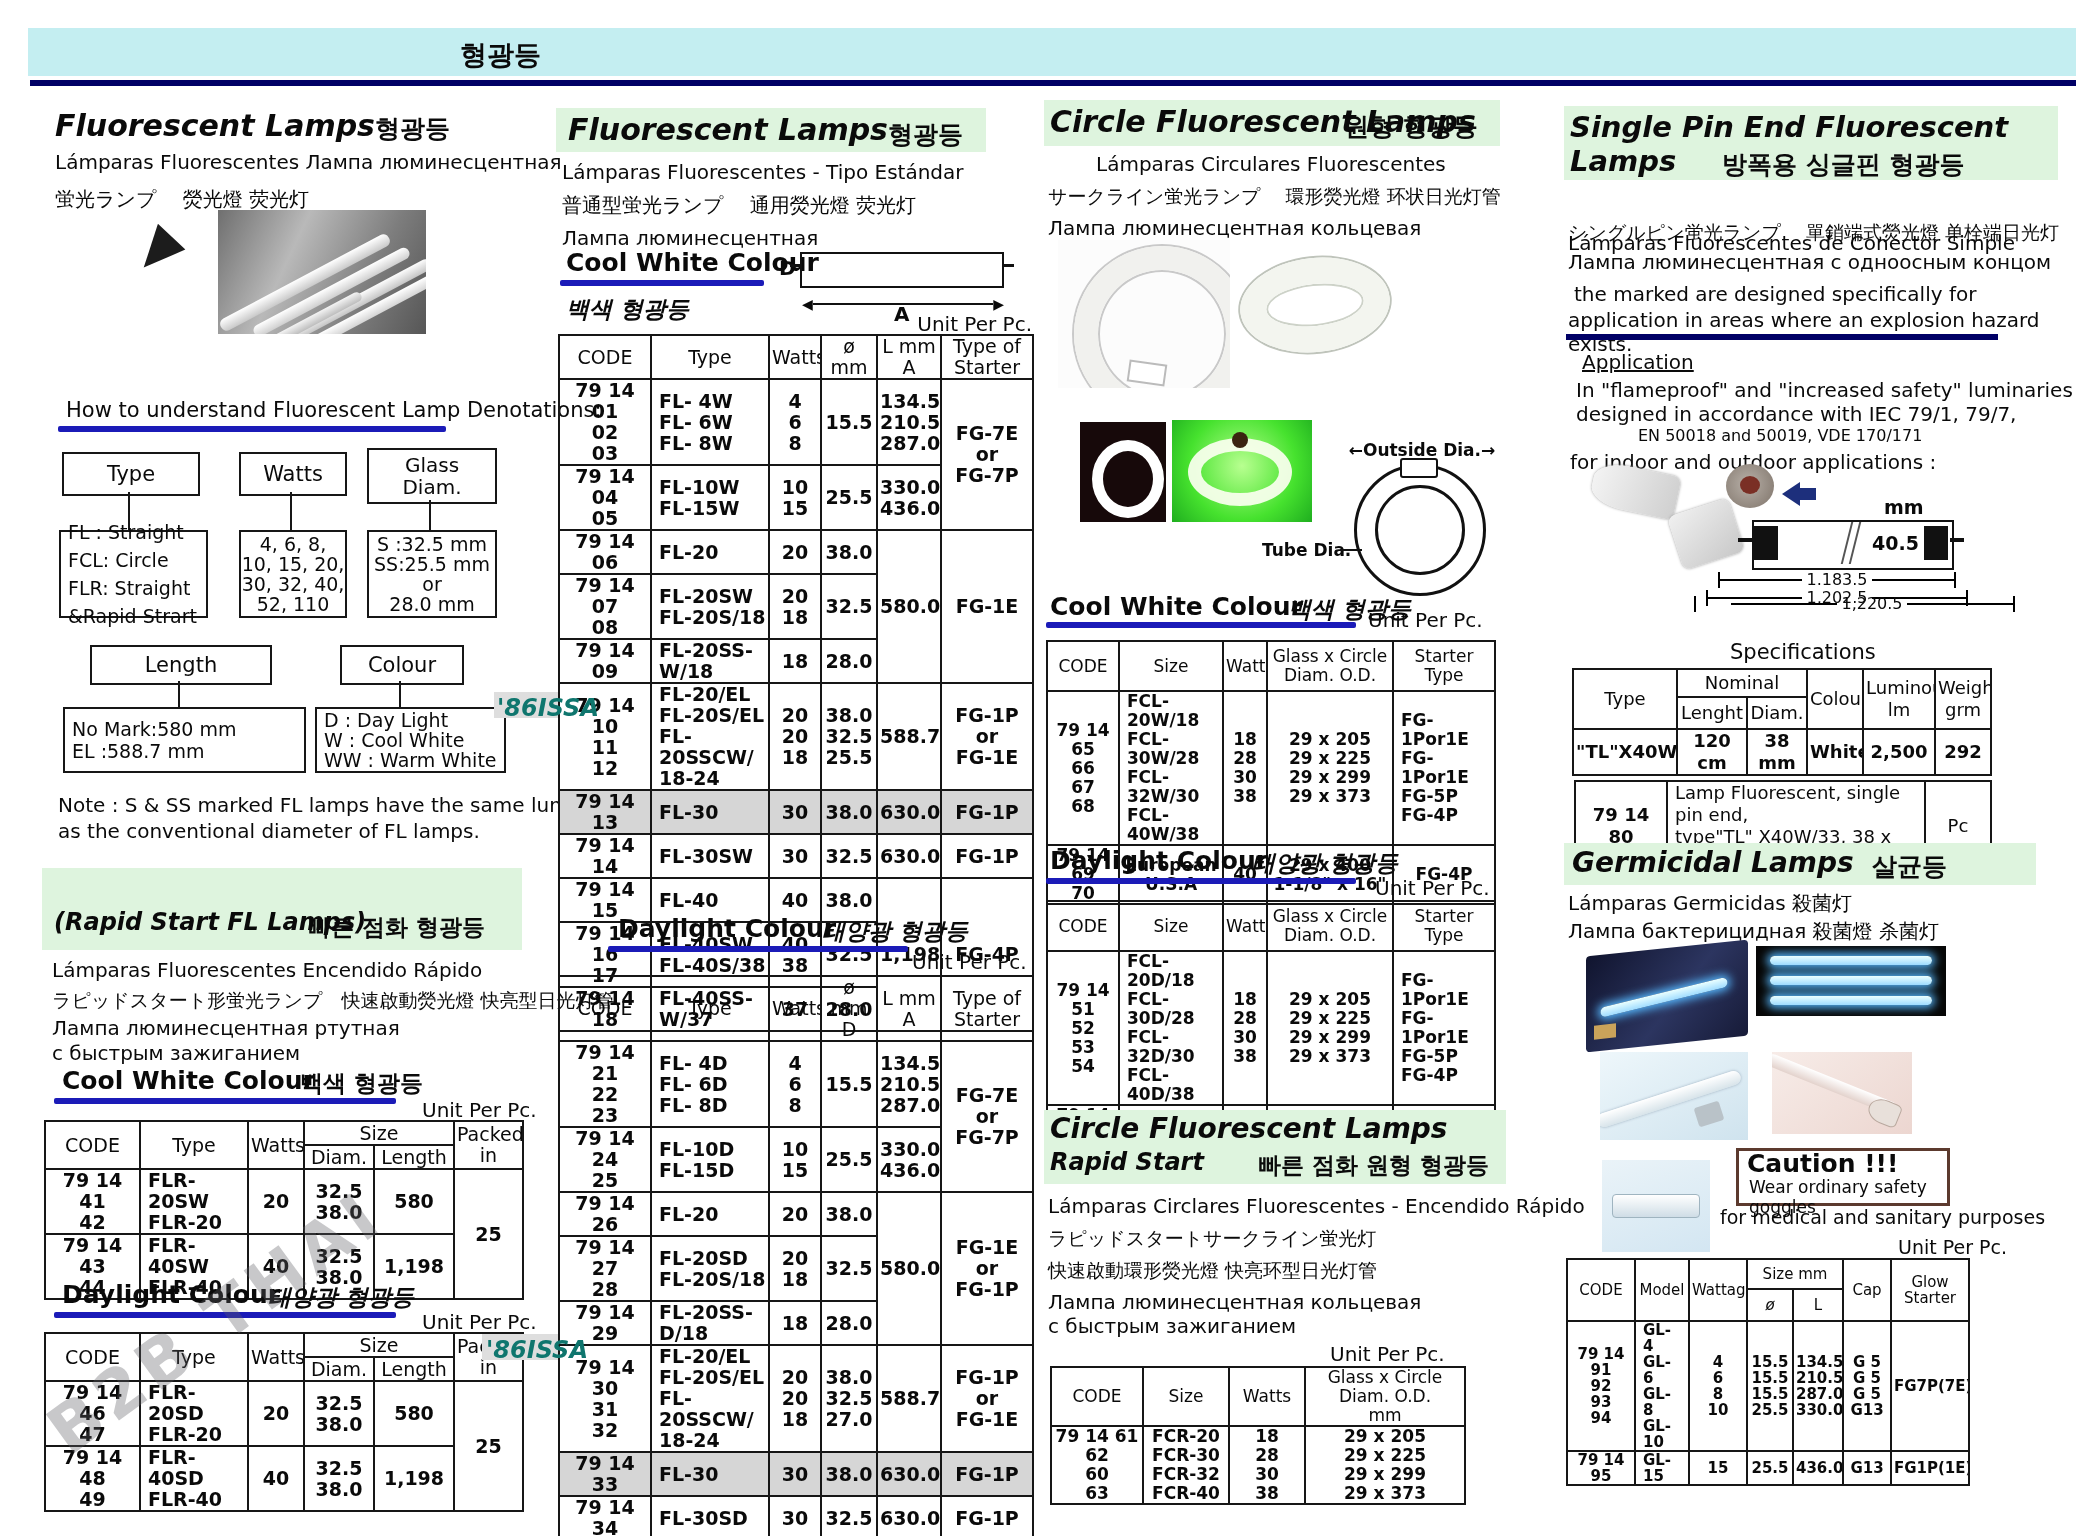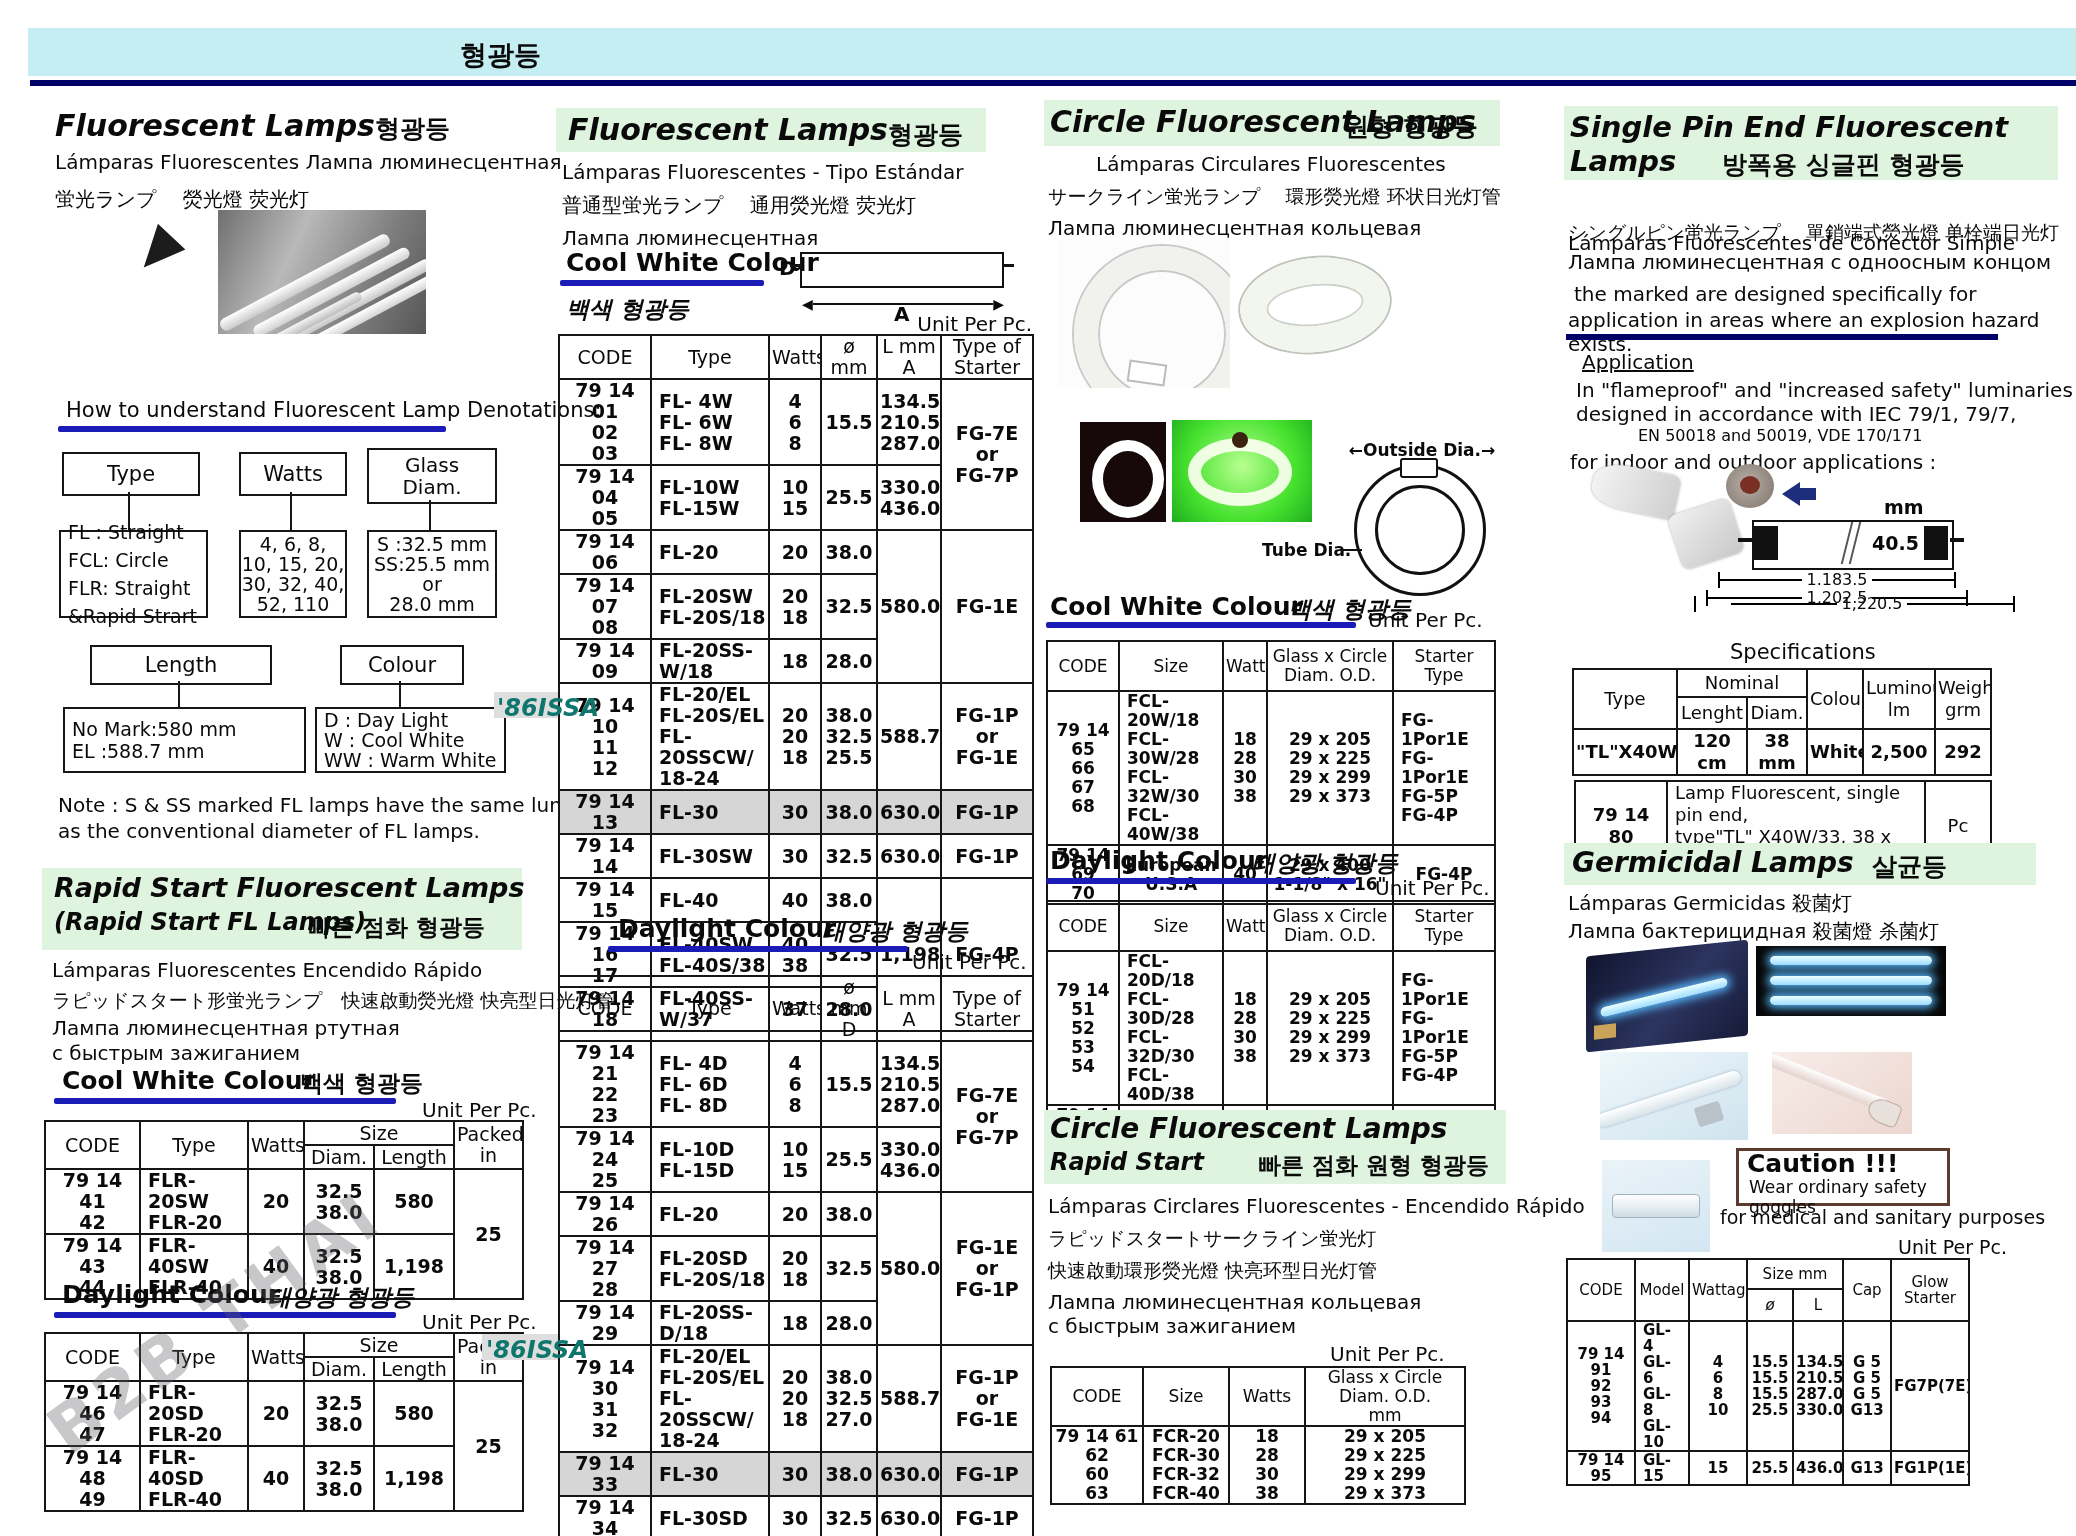--- a/index.html
+++ b/index.html
@@ -82,21 +82,20 @@
   <div class="abs vline" style="left:399px;top:681px;height:26px;"></div>
   <div class="abs box pre tl" style="left:63px;top:707px;width:232px;height:62px;font-size:19px;line-height:22px;justify-content:flex-start;">No Mark:580 mm
 EL         :588.7 mm</div>
   <div class="abs box pre tl" style="left:315px;top:707px;width:180px;height:62px;font-size:19px;line-height:20px;justify-content:flex-start;">D     : Day Light
 W    : Cool White
 WW : Warm White</div>
   <div class="abs pre" style="left:58px;top:792px;font-size:20px;line-height:26px;">Note : S &amp; SS marked FL lamps have the same luminosity
             as the conventional diameter of FL lamps.</div>
 
   <div class="abs gband" style="left:42px;top:868px;width:480px;height:82px;"></div>
-  <div class="abs b it" style="left:54px;top:872px;font-size:27px;">Rapid Start Fluorescent Lamps</div>
   <div class="abs b it" style="left:54px;top:908px;font-size:24px;">(Rapid Start FL Lamps)</div>
   <div class="abs b" style="left:308px;top:912px;font-size:23px;">빠른 점화 형광등</div>
   <div class="abs" style="left:52px;top:958px;font-size:20px;">Lámparas Fluorescentes Encendido Rápido</div>
   <div class="abs" style="left:52px;top:988px;font-size:19px;">ラピッドスタート形蛍光ランプ　快速啟動熒光燈 快亮型日光灯管</div>
   <div class="abs pre" style="left:52px;top:1016px;font-size:20px;line-height:25px;">Лампа люминесцентная ртутная
 с быстрым зажиганием</div>
 
   <div class="abs b" style="left:62px;top:1066px;font-size:25px;">Cool White Colour</div>
   <div class="abs b" style="left:300px;top:1068px;font-size:23px;">백색 형광등</div>
   <div class="abs brule" style="left:54px;top:1098px;width:342px;height:6px;"></div>

